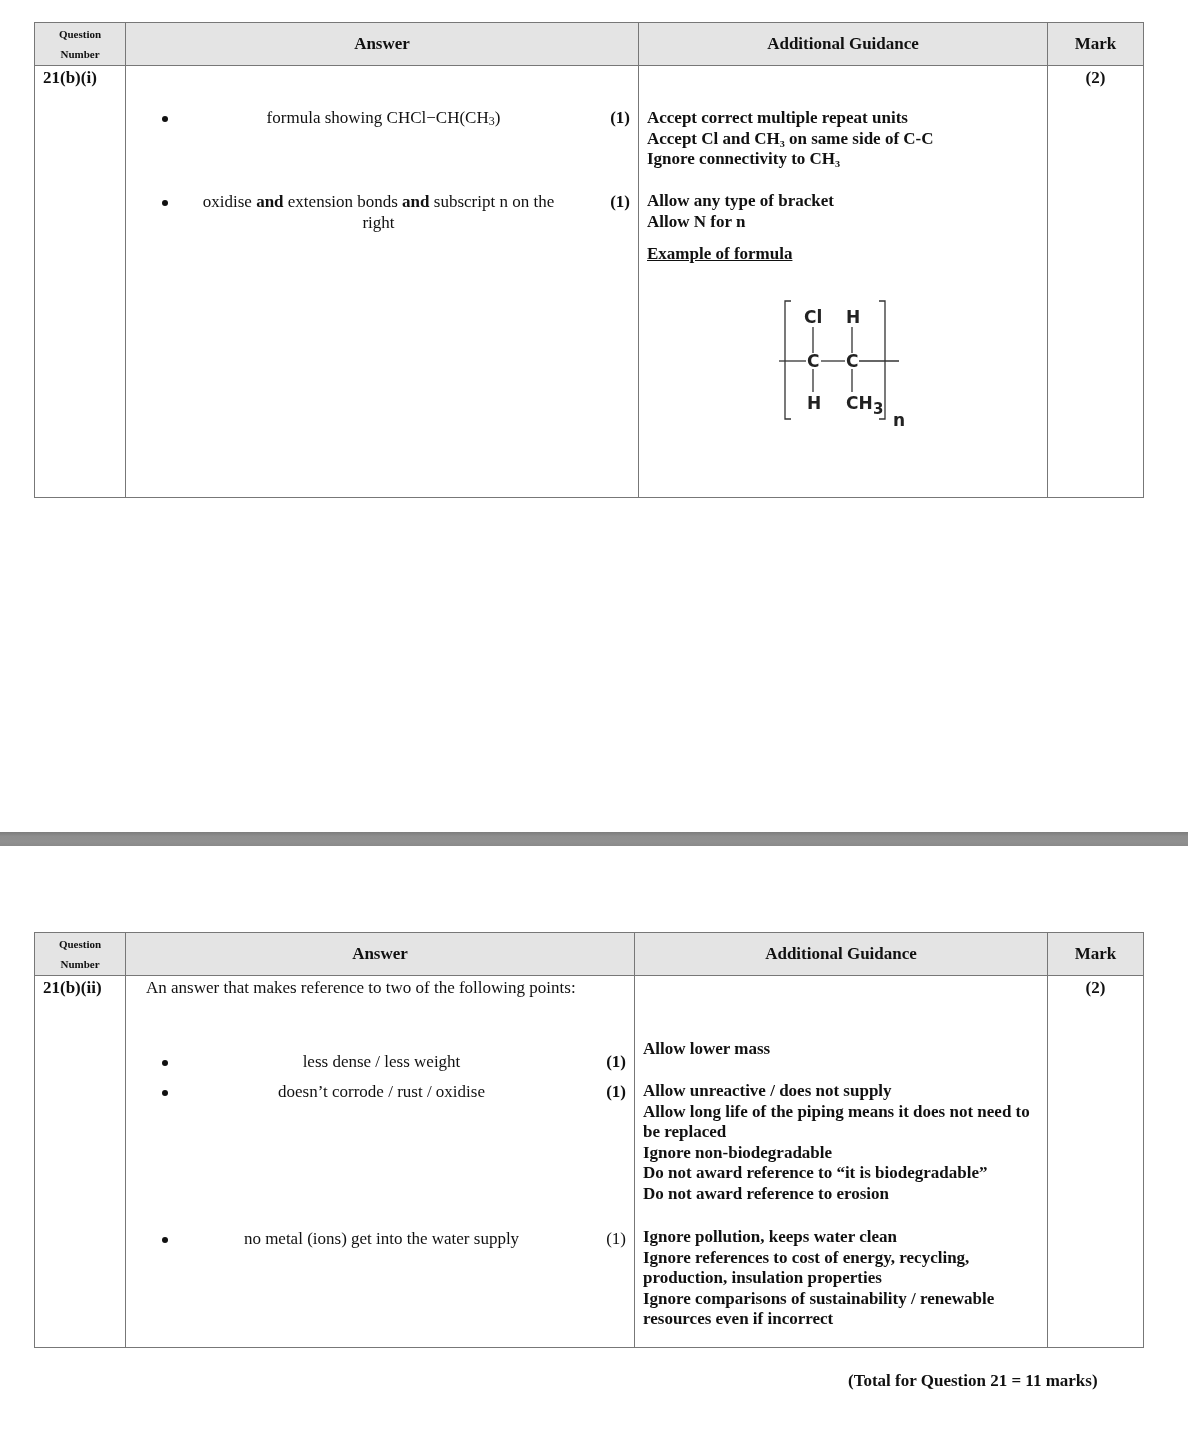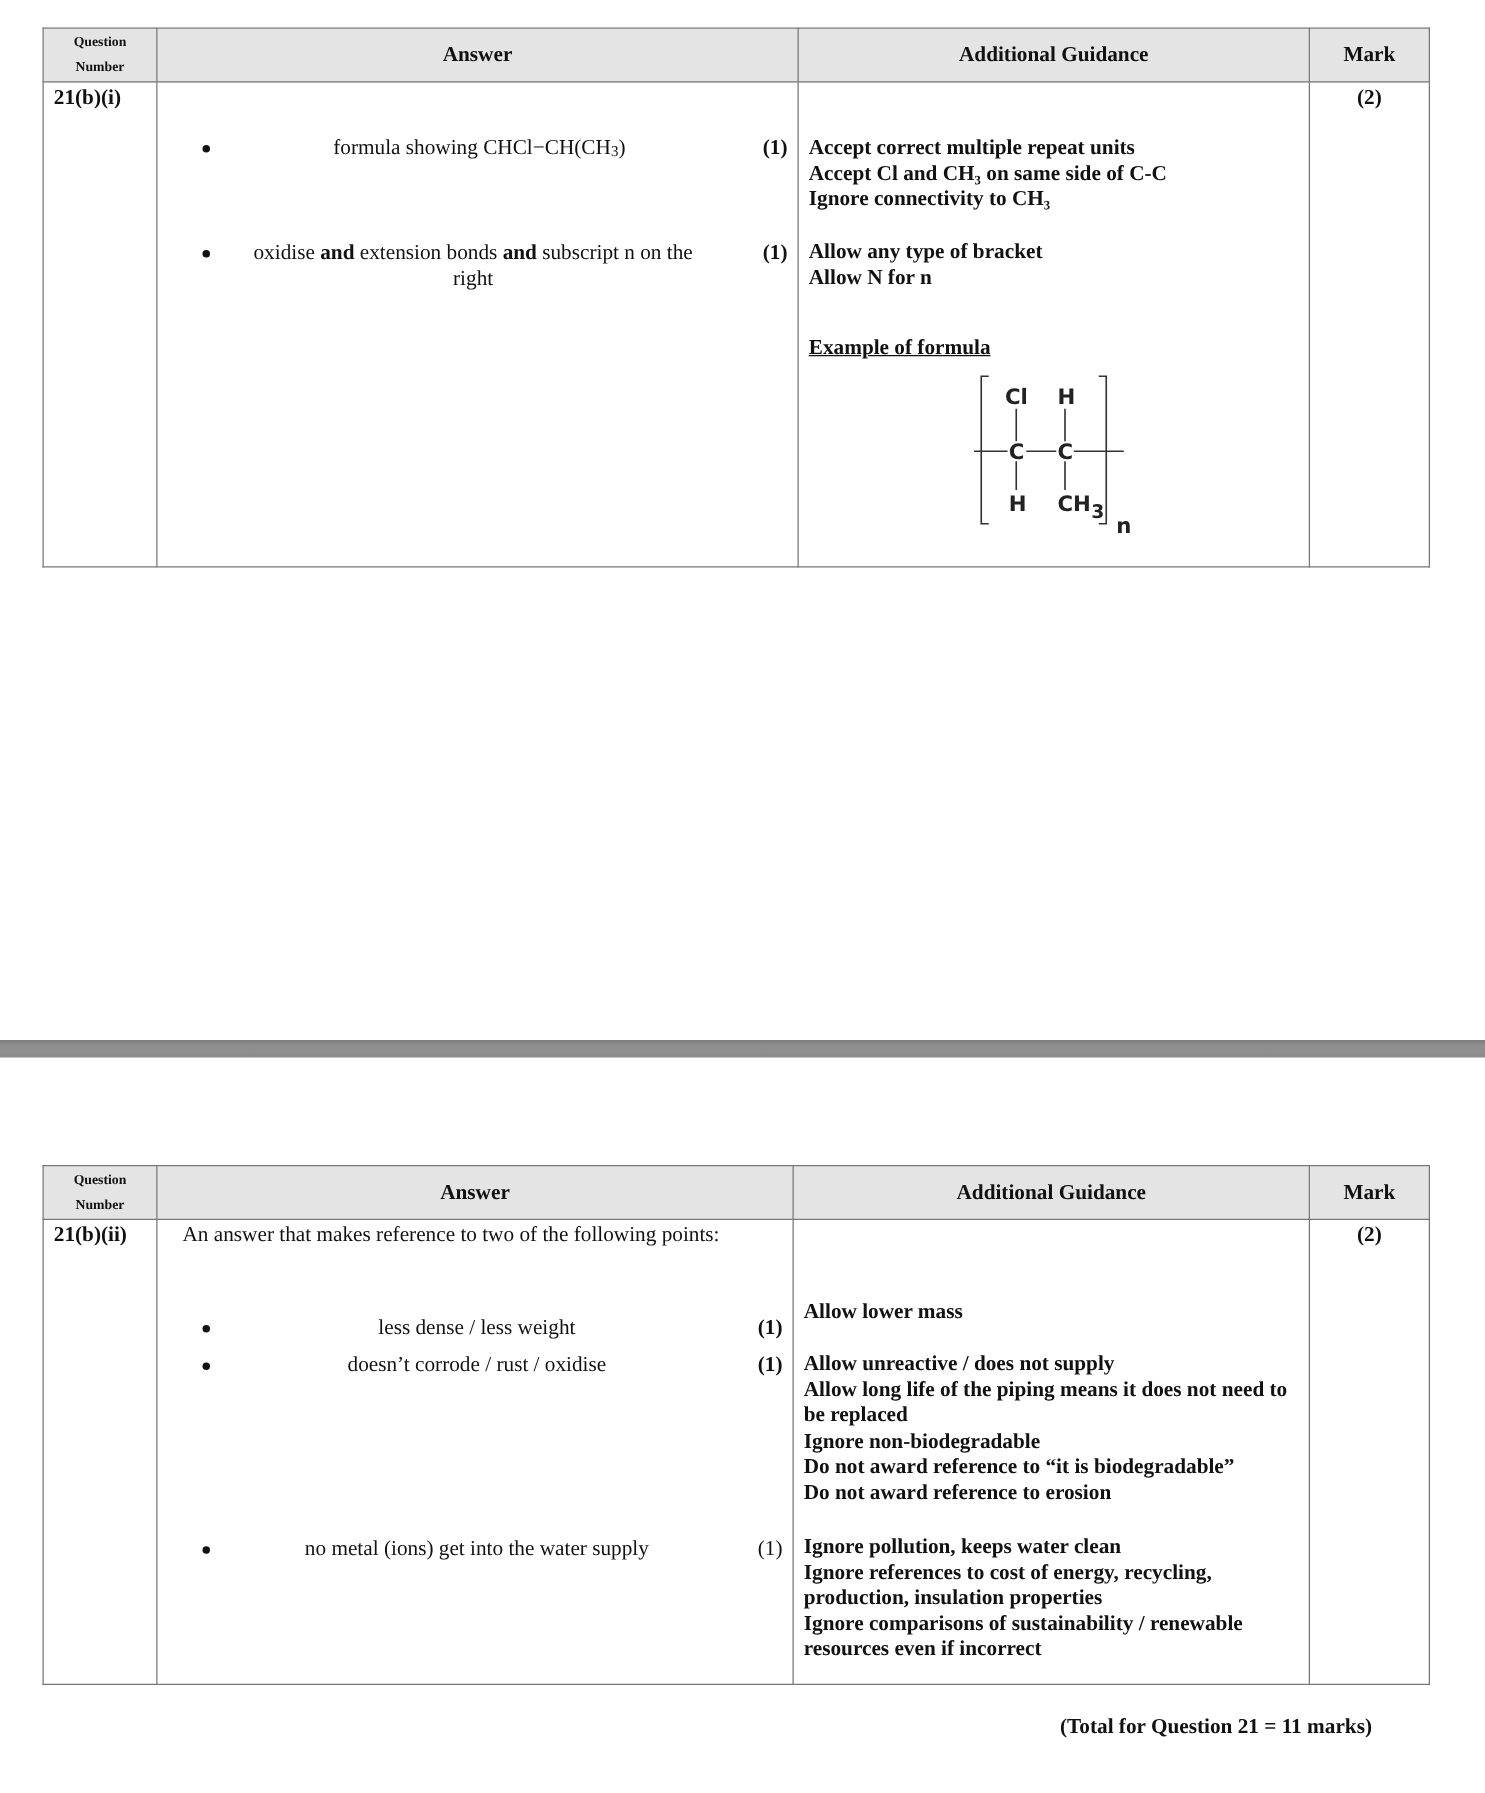--- a/index.html
+++ b/index.html
@@ -73,21 +73,21 @@
   <tbody>
       <tr>
     <th class="qn">
       <span>Question</span><br>
       <span>Number</span>
     </th>
     <th>Answer</th>
     <th>Additional Guidance</th>
     <th>Mark</th>
   </tr>
-  <tr style="height:388px;">
+  <tr style="height:432px;">
     <td>
       <span class="qnum">21(b)(i)</span>
     </td>
     <td class="ans-cell">
       <div class="ans-item" style="top:42px;">
         <span class="bullet"></span>
         <span class="text"><span>formula showing CHCl−CH(CH</span><sub class="s">3</sub><span>)</span></span>
         <span class="mk">(1)</span>
       </div>
       <div class="ans-item" style="top:126px;">
@@ -99,21 +99,21 @@
     <td class="guid-cell">
       <div class="guid-block" style="top:42px;">
         <span class="line">Accept correct multiple repeat units</span>
         <span class="line">Accept Cl and CH₃ on same side of C-C</span>
         <span class="line">Ignore connectivity to CH₃</span>
       </div>
       <div class="guid-block" style="top:125px;">
         <span class="line">Allow any type of bracket</span>
         <span class="line">Allow N for n</span>
       </div>
-      <div class="guid-block" style="top:202px;">
+      <div class="guid-block" style="top:178px;">
         <span class="line underline">Example of formula</span>
       </div>
       <svg class="formula-svg" width="130" height="140" viewBox="0 0 130 140">
 
         <path d="M12 10 L6 10 L6 128 L12 128" stroke="#333" stroke-width="1.3" fill="none"></path>
         <path d="M100 10 L106 10 L106 128 L100 128" stroke="#333" stroke-width="1.3" fill="none"></path>
 
         <line x1="0" y1="70" x2="27" y2="70" stroke="#333" stroke-width="1.3"></line>
         <line x1="42" y1="70" x2="66" y2="70" stroke="#333" stroke-width="1.3"></line>
         <line x1="80" y1="70" x2="120" y2="70" stroke="#333" stroke-width="1.3"></line>

